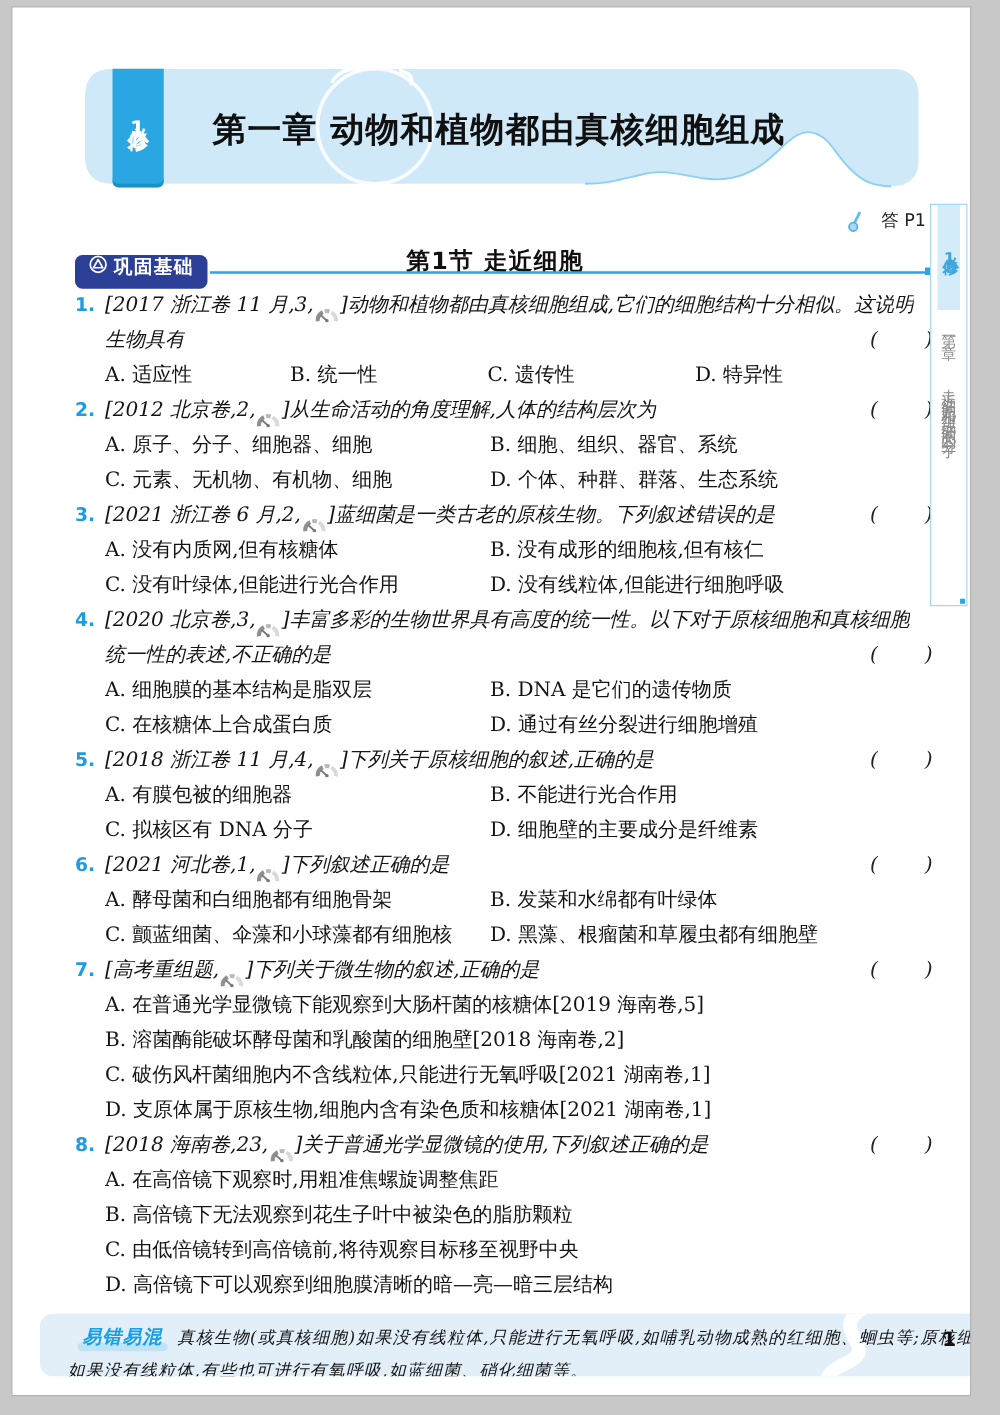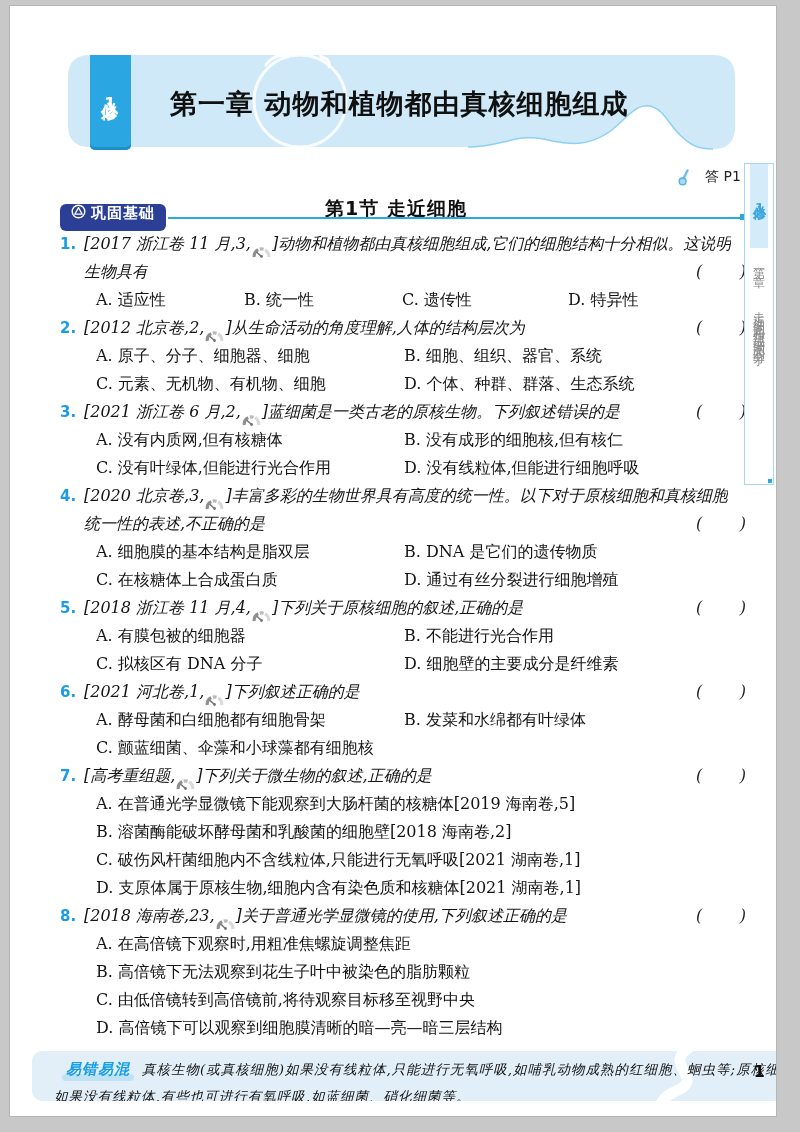--- a/index.html
+++ b/index.html
@@ -54,21 +54,21 @@
     width:24px;flex:none;color:#1b9ce4;font-weight:bold;font-size:15px;line-height:28px;
     font-family:"DejaVu Sans","Liberation Sans",sans-serif;
   }
   .qbody{flex:1;min-width:0;}
   .qline{display:flex;align-items:flex-end;line-height:28px;height:28px;white-space:nowrap;font-style:italic;}
   .qline .stem-text{overflow:hidden;margin-top:29px;}
   .blank{
     margin-left:auto;flex:none;width:50px;display:flex;justify-content:space-between;
     padding-left:4px;color:#222;
   }
-  .opts{line-height:28px;margin-left:12px;}
+  .opts{line-height:28px;}
   .opts.four{display:flex;height:28px;white-space:nowrap;}
   .opts.four .opt:nth-child(1){width:148px;}
   .opts.four .opt:nth-child(2){width:158px;}
   .opts.four .opt:nth-child(3){width:166px;}
   .opts.two{display:grid;grid-template-columns:308px 1fr;white-space:nowrap;}
   .opts.two .opt{height:28px;overflow:hidden;}
   .opts.list .opt{height:28px;white-space:nowrap;overflow:hidden;}
   .gicon{display:inline-block;vertical-align:-1px;margin:0 1px;}
   
   .sidebar{
@@ -311,20 +311,21 @@
             <span class="stem-text">下列叙述正确的是</span>
             <span class="blank">
               <span>(</span>
               <span>)</span>
             </span>
           </div>
           <div class="opts two">
             <div class="opt">A. 酵母菌和白细胞都有细胞骨架</div>
             <div class="opt">B. 发菜和水绵都有叶绿体</div>
             <div class="opt">C. 颤蓝细菌、伞藻和小球藻都有细胞核</div>
+            <div class="opt">D. 黑藻、根瘤菌和草履虫都有细胞壁</div>
           </div>
         </div>
       </div>
       <div class="question">
         <span class="qnum">7.</span>
         <div class="qbody">
           <div class="qline">
             <span class="src">[高考重组题,</span>
             <svg id="gauge-tpl" class="gicon" width="19" height="13" viewBox="0 0 19 13">
     <path d="M2.2 12 A7.5 7.5 0 0 1 6.2 4.7" fill="none" stroke="#8f8f8f" stroke-width="3.2"></path>

